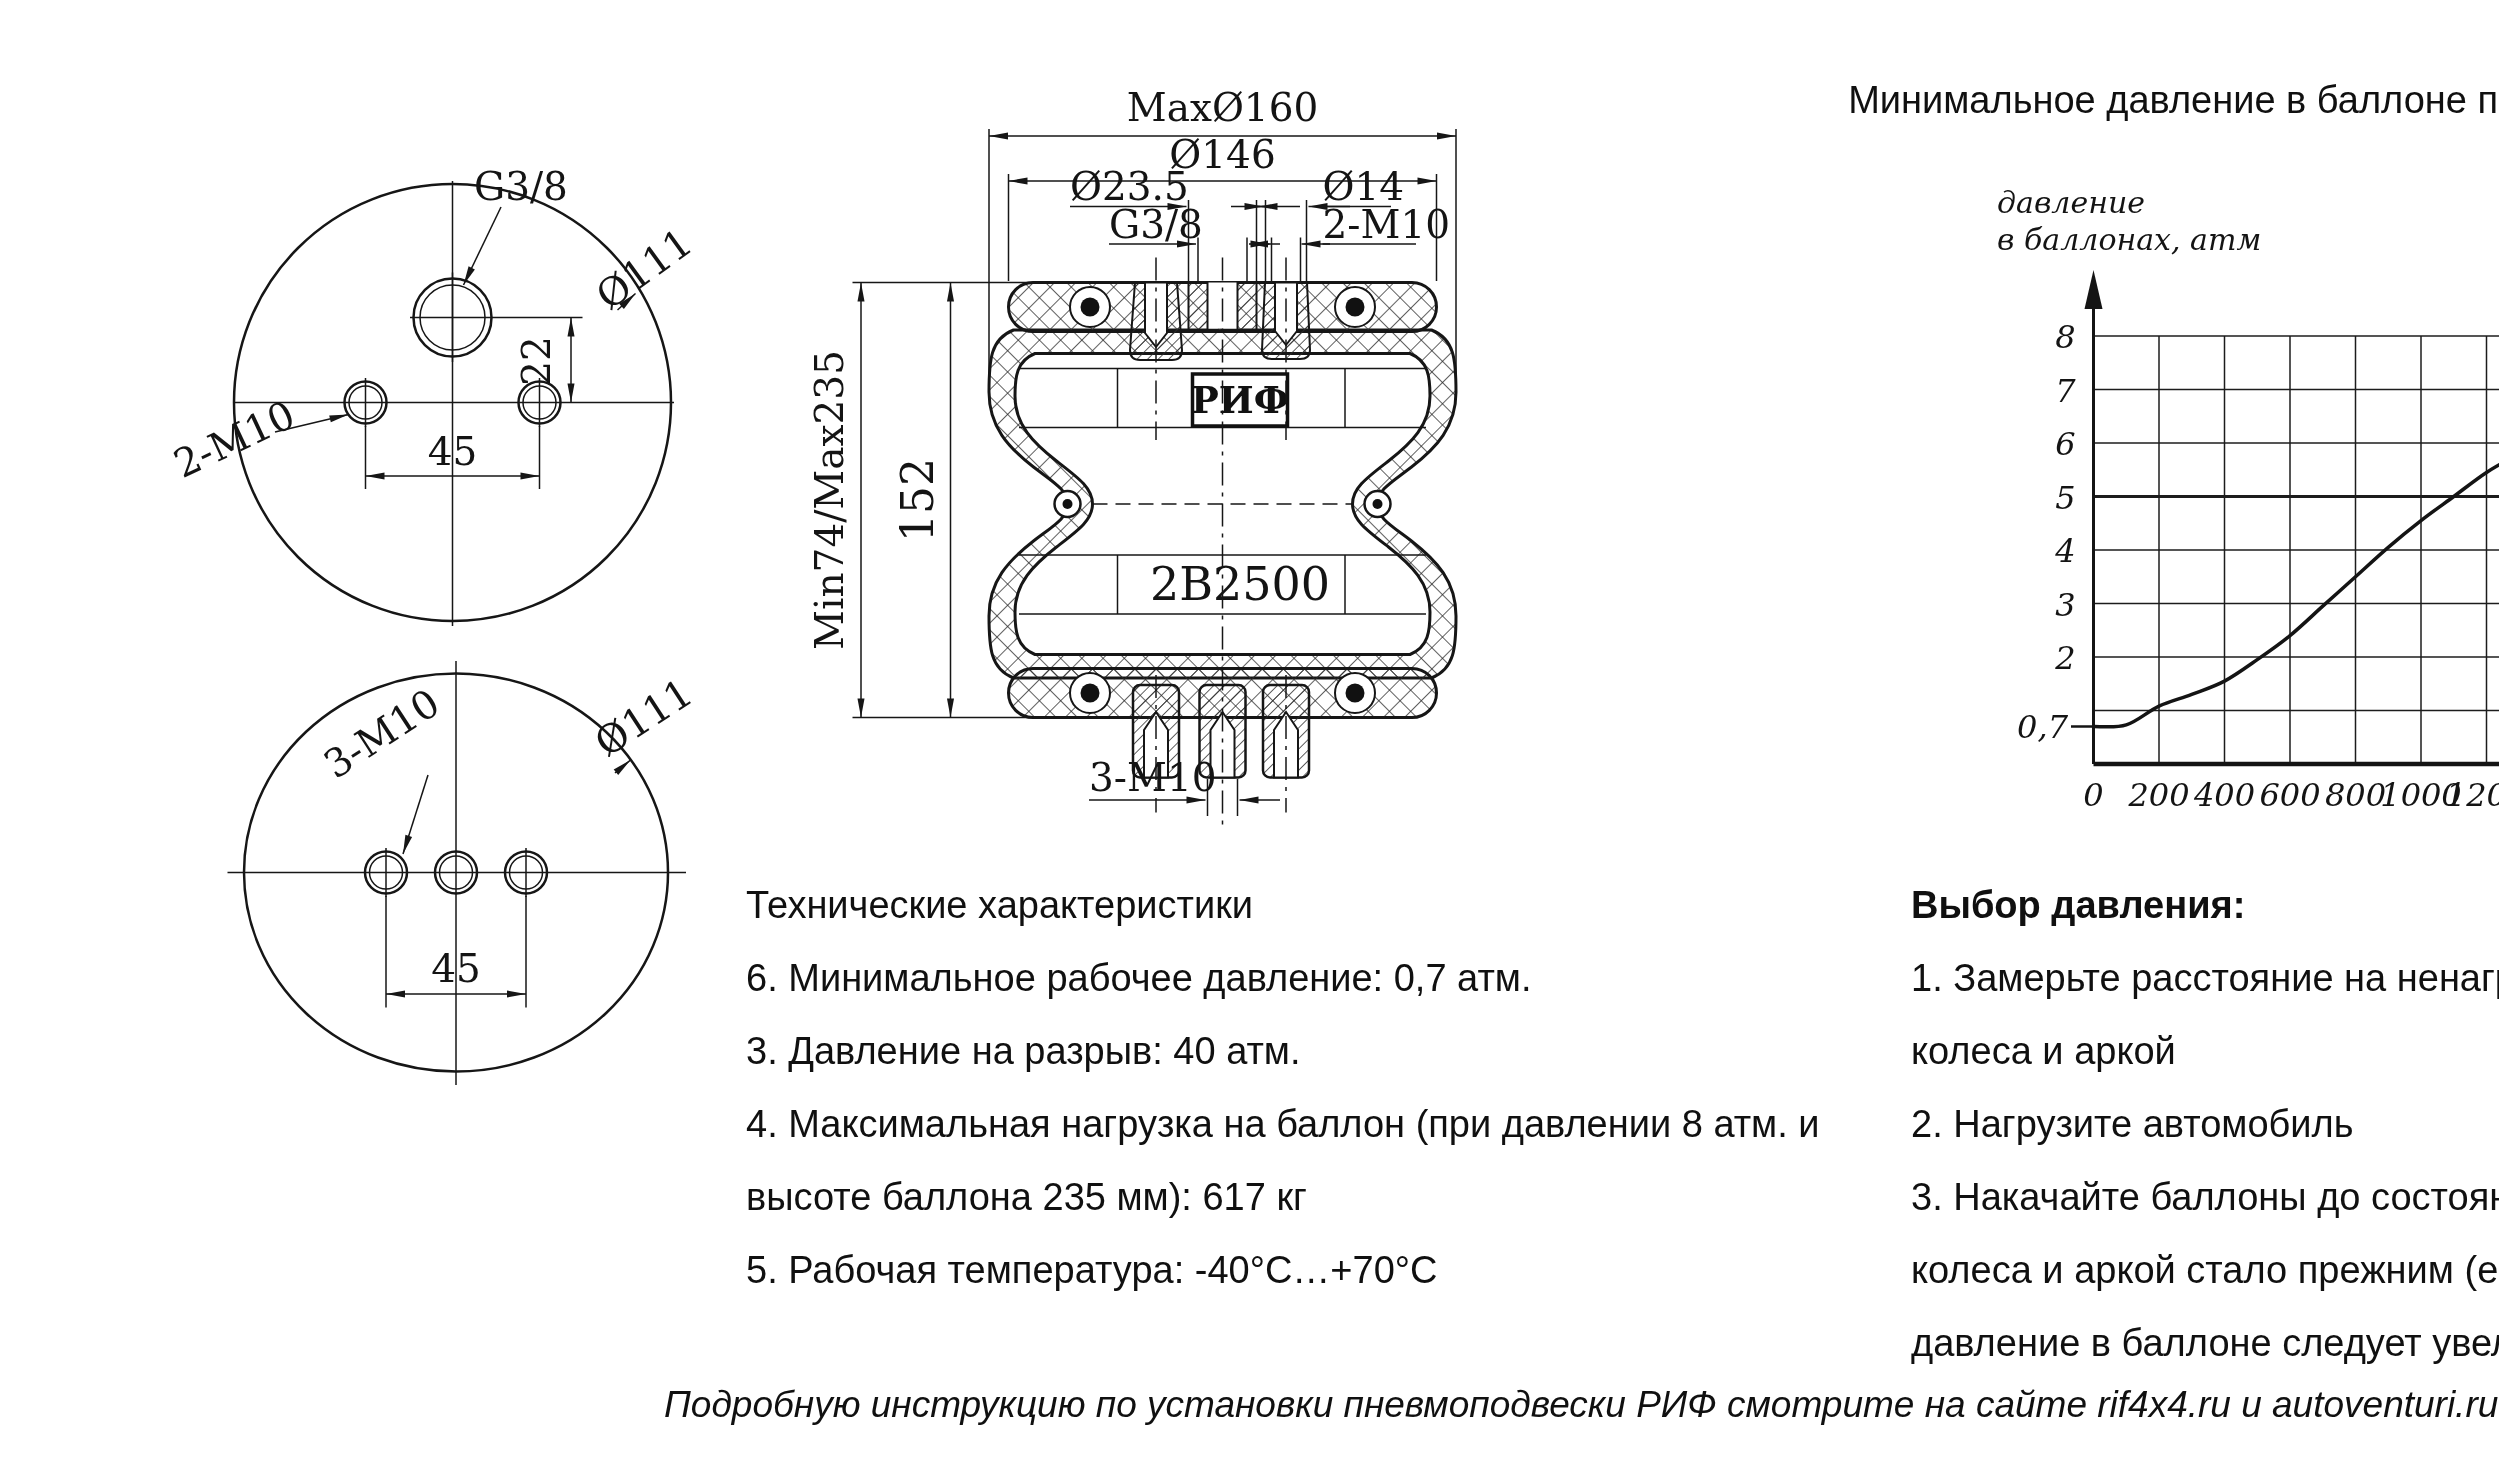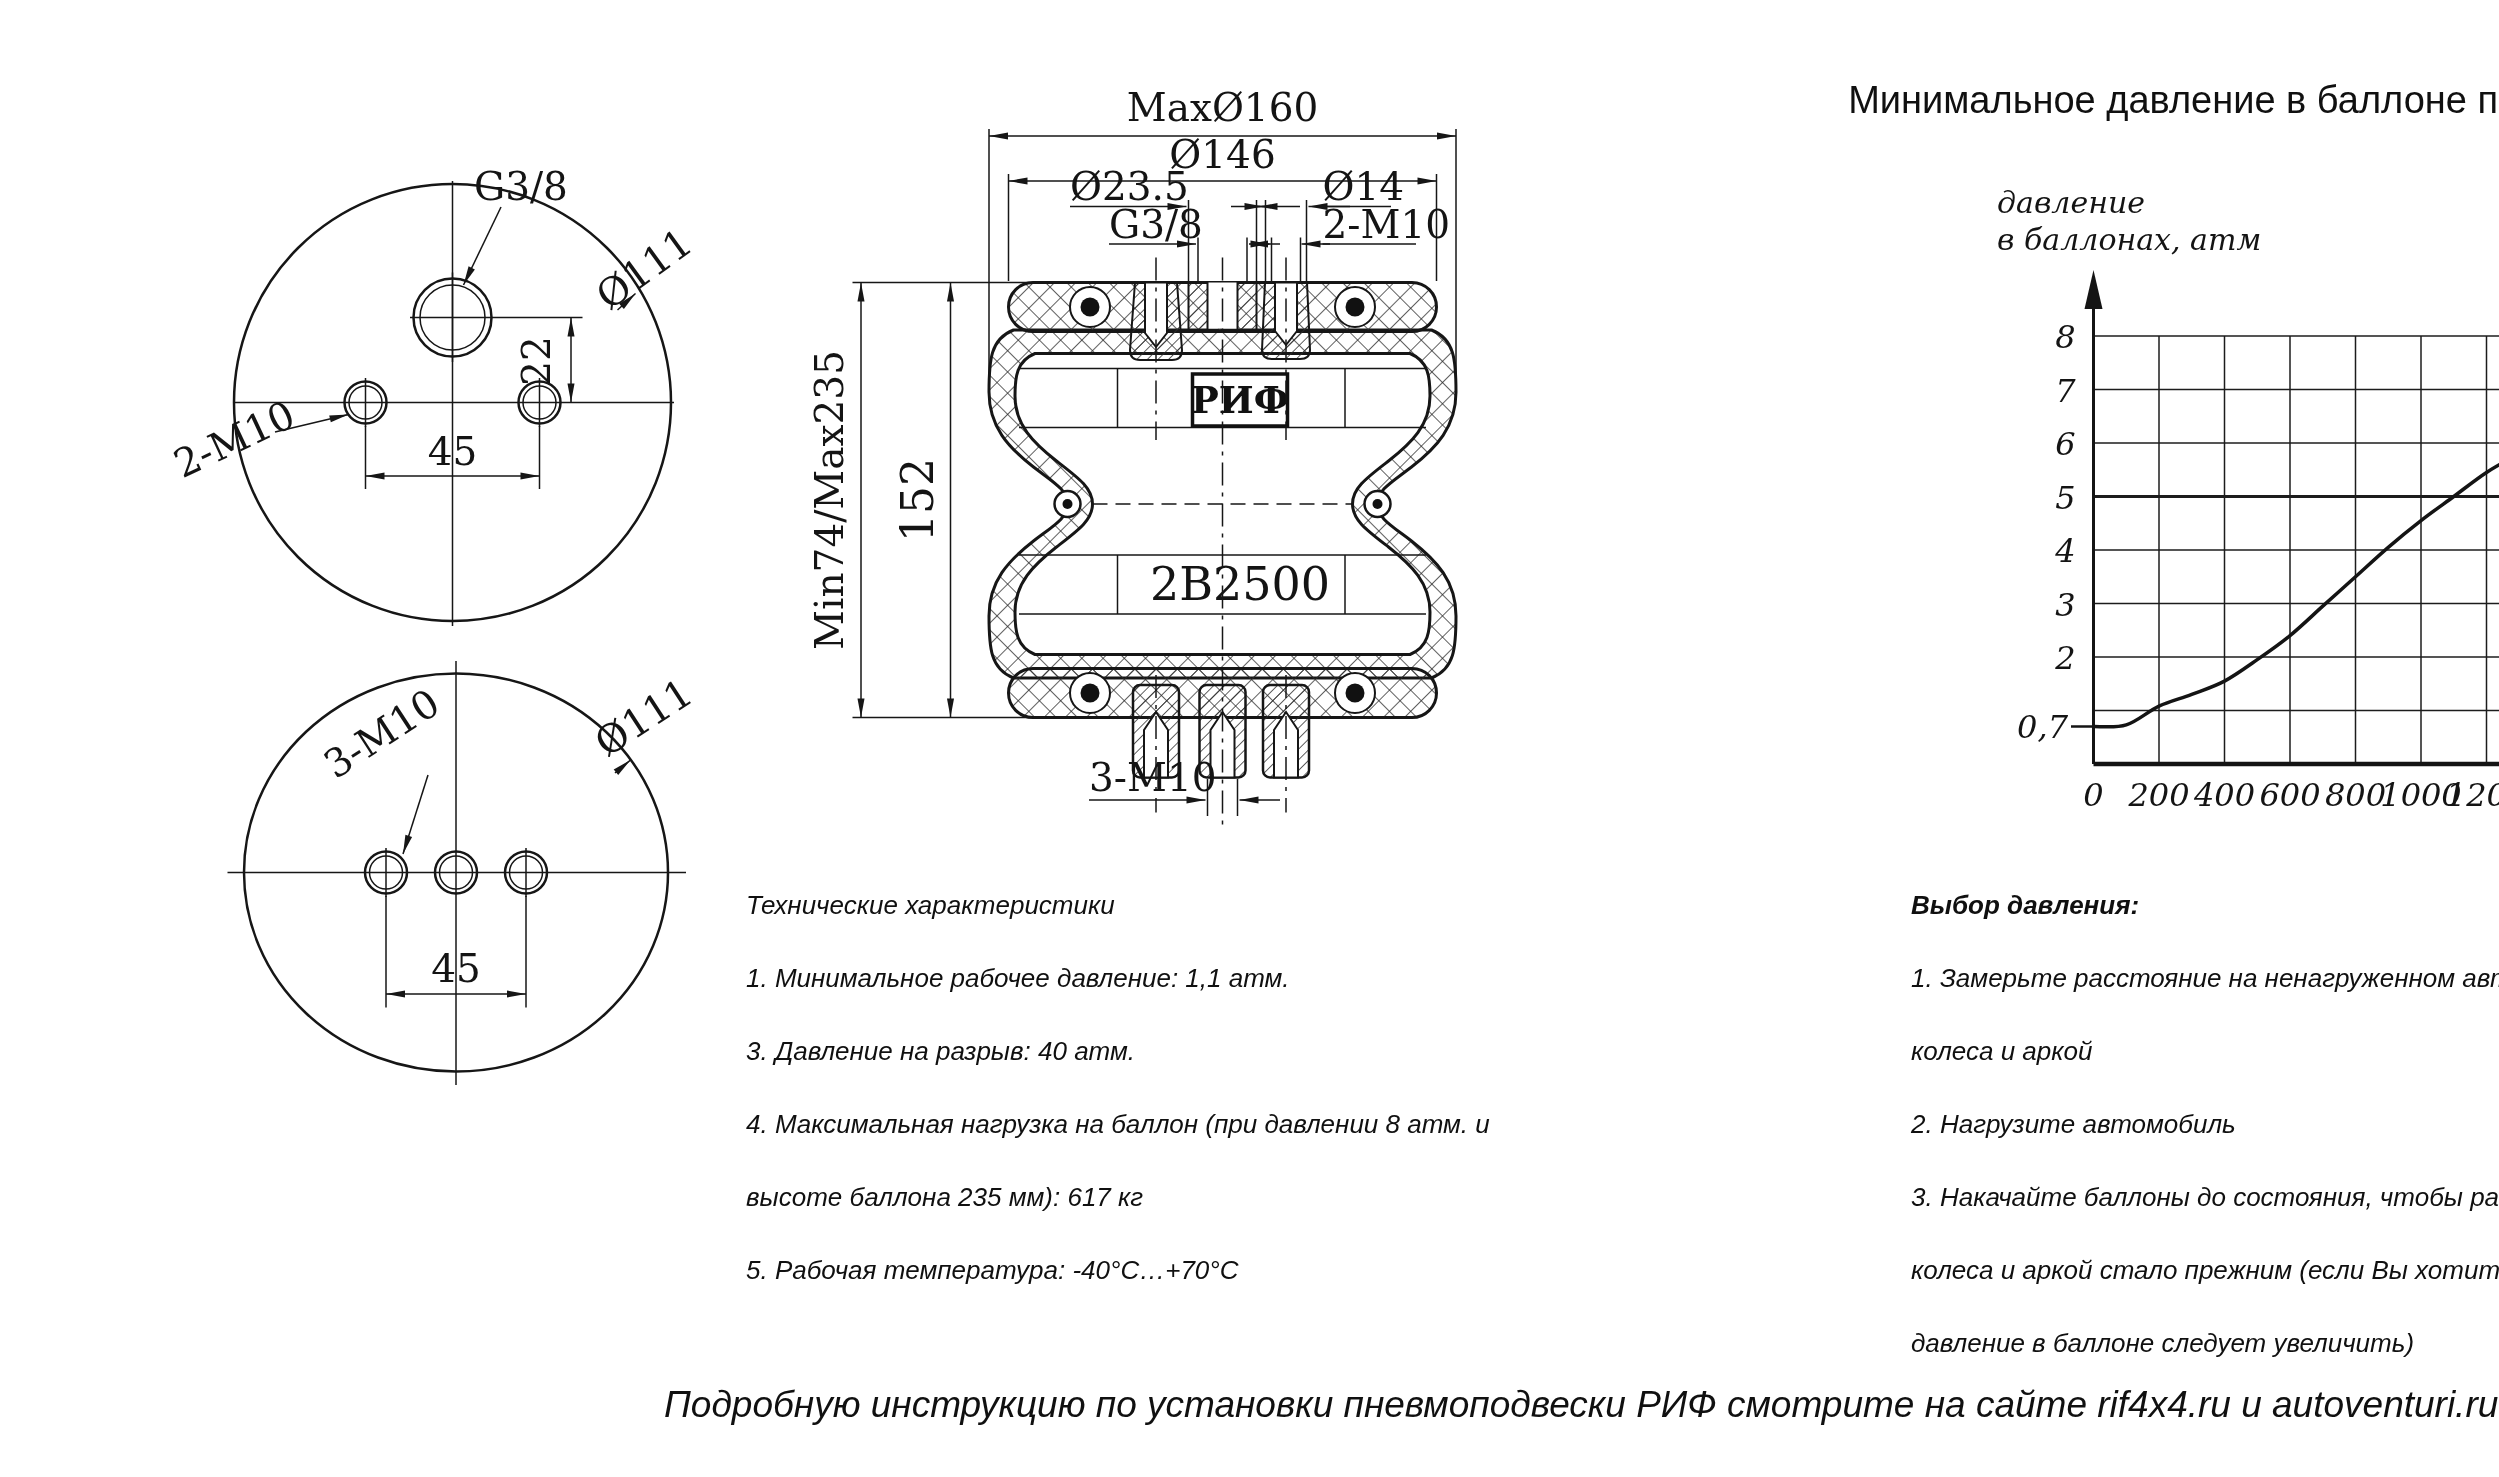--- a/index.html
+++ b/index.html
@@ -1,21 +1,21 @@
 <!DOCTYPE html>
 <html style="font-size:8px"><head>
 <meta charset="utf-8">
 <style>
   html,body{margin:0;padding:0;}
   body{width:3258px;height:1478px;background:#ffffff;position:relative;overflow:hidden;
        font-family:"Liberation Sans",sans-serif;color:#101010;}
   .abs{position:absolute;}
   #stage{position:absolute;left:0;top:0;width:3258px;height:1478px;}
   .chart-title{left:1830px;top:79px;width:1385px;text-align:center;font-size:38px;}
-  .tblock{font-size:26px;line-height:73px;white-space:nowrap;font-style:italic;}
+  .tblock{font-size:38px;line-height:73px;white-space:nowrap;}
   .tech{left:746px;top:869px;}
   .guide{left:1911px;top:869px;}
   .guide .t-title{font-weight:bold;}
   .footer{left:664px;top:1384px;font-size:37px;white-space:nowrap;font-style:italic;}
   
   .ln{stroke:#161616;fill:none;}
   .thin{stroke-width:3px;}
   .med{stroke-width:5px;}
   .dim{font-family:"DejaVu Serif",serif;font-size:78px;fill:#141414;}
   .dimbig{font-size:88px;}
@@ -265,21 +265,21 @@
       <text x="5742" y="1502" class="axlab">нагрузка на заднюю</text>
       <text x="5742" y="1576" class="axlab">ось а/м, кг</text>
       <path d="M4187.0,1453.1C4197.9,1452.6 4230.7,1456.7 4252.5,1449.9C4274.3,1443.1 4296.2,1422.6 4318.0,1412.4C4339.8,1402.3 4361.7,1397.3 4383.5,1388.9C4405.3,1380.5 4427.2,1373.7 4449.0,1362.2C4470.8,1350.6 4492.7,1334.5 4514.5,1319.3C4536.3,1304.2 4558.2,1289.0 4580.0,1271.2C4601.8,1253.4 4623.7,1232.0 4645.5,1212.3C4667.3,1192.7 4689.2,1173.1 4711.0,1153.5C4732.8,1133.9 4754.7,1113.4 4776.5,1094.7C4798.3,1075.9 4820.2,1058.1 4842.0,1041.2C4863.8,1024.2 4885.7,1009.0 4907.5,993.0C4929.3,977.0 4951.2,959.1 4973.0,944.9C4994.8,930.6 5016.7,919.9 5038.5,907.4C5060.3,894.9 5082.2,884.2 5104.0,869.9C5125.8,855.7 5147.7,837.9 5169.5,821.8C5191.3,805.8 5213.2,788.8 5235.0,773.6C5256.8,758.5 5278.7,745.1 5300.5,730.9C5322.3,716.6 5350.2,697.9 5366.0,688.1C5381.8,678.2 5390.6,674.7 5395.5,672.0" fill="none" stroke="#141414" stroke-width="7" stroke-linecap="round"></path>
     </g>
 </svg>
 
 <div class="abs chart-title">Минимальное давление в баллоне при нагрузке на заднюю ось автомобиля</div>
 
 <div class="abs tblock tech">
   <div class="t-title">Технические характеристики</div>
-  <div class="t-line">1. Минимальное рабочее давление: 1,1 атм.</div>
+  <div class="t-line">6. Минимальное рабочее давление: 0,7 атм.</div>
   <div class="t-line">3. Давление на разрыв: 40 атм.</div>
   <div class="t-line">4. Максимальная нагрузка на баллон (при давлении 8 атм. и</div>
   <div class="t-line">высоте баллона 235 мм): 617 кг</div>
   <div class="t-line">5. Рабочая температура: -40°С…+70°С</div>
 </div>
 
 <div class="abs tblock guide">
   <div class="t-title">Выбор давления:</div>
   <div class="t-line">1. Замерьте расстояние на ненагруженном автомобиле между центром</div>
   <div class="t-line">колеса и аркой</div>

